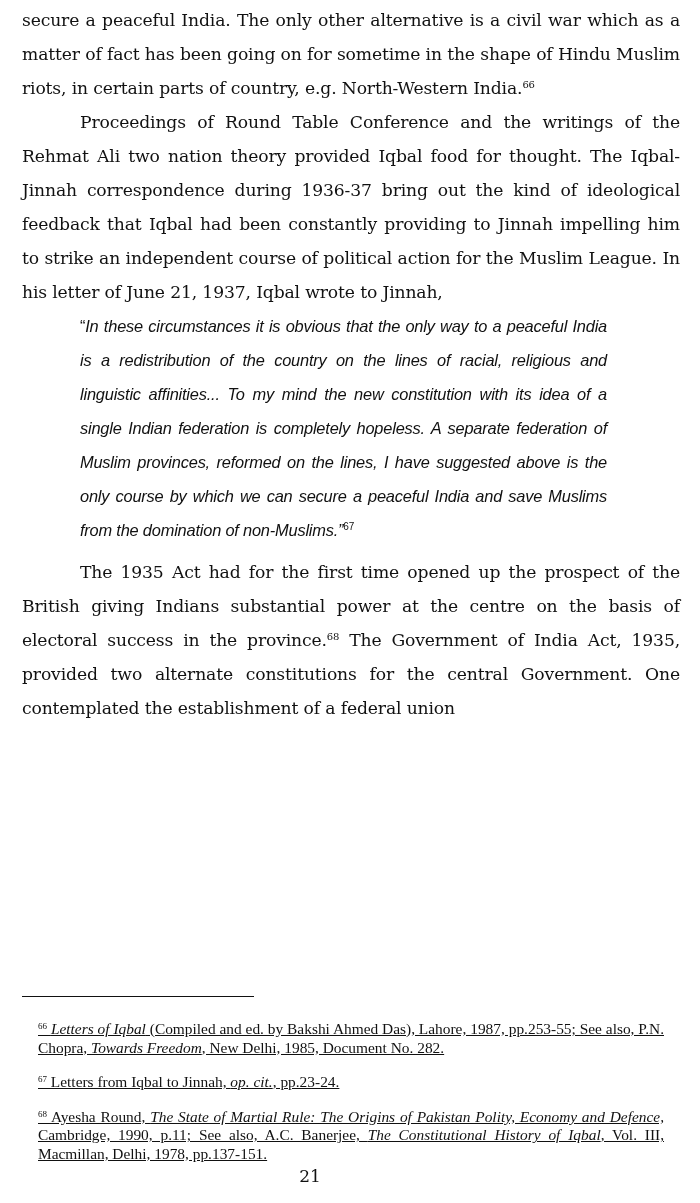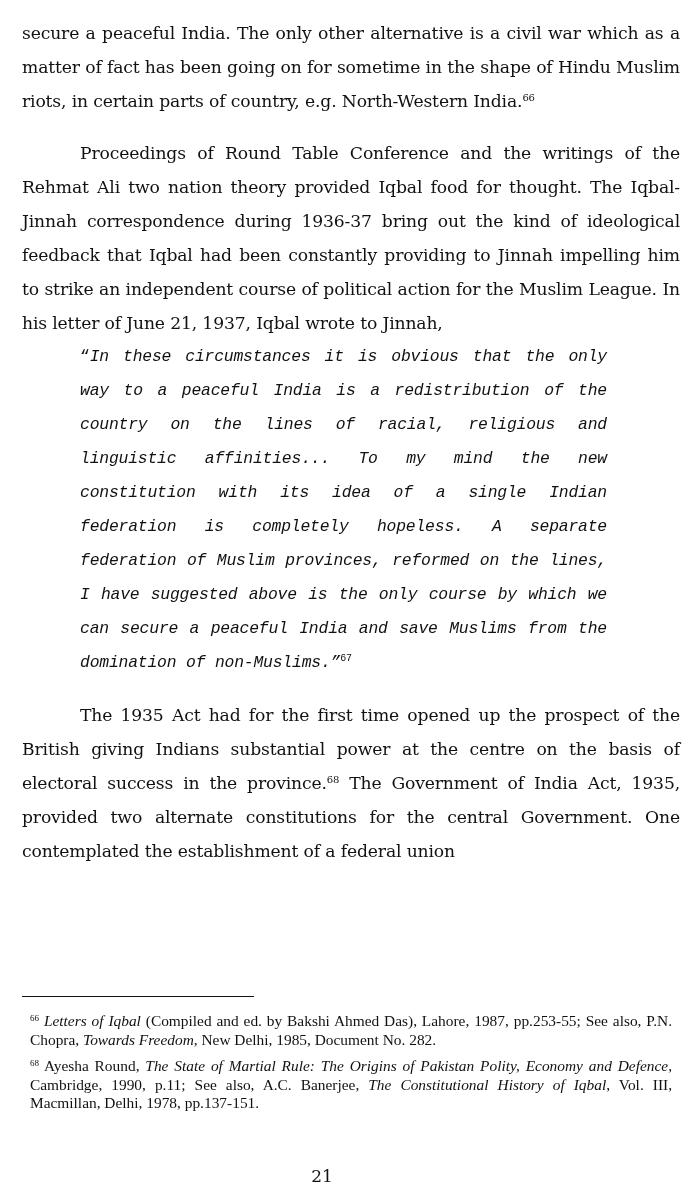--- a/index.html
+++ b/index.html
@@ -1,49 +1,49 @@
 <!DOCTYPE html>
 <html><head>
 <meta charset="utf-8">
 <style>
   html, body { margin: 0; padding: 0; background: #ffffff; }
   body { width: 700px; height: 1203px; position: relative; overflow: hidden; color: #111; }
-  .page { position: absolute; left: 22px; top: 16px; width: 658px; }
+  .page { position: absolute; left: 22px; top: 3px; width: 658px; }
   .body-text {
     font-family: "DejaVu Serif", serif;
     font-size: 17.2px;
     line-height: 34px;
     text-align: justify;
     margin: 0;
     letter-spacing: -0.15px;
   }
-  .indent { text-indent: 58px; margin-top: 18px; }
+  .indent { text-indent: 58px; }
   .quote {
-    font-family: Liberation Mono, monospace;
+    font-family: Liberation Sans, sans-serif;
     font-style: italic;
     font-size: 16.4px;
     line-height: 34px;
     text-align: justify;
-    margin: 0 0 2px 58px;
+    margin: 0 0 8px 58px;
     width: 527px;
     letter-spacing: -0.2px;
   }
   sup { font-size: 10px; line-height: 0; vertical-align: 6px; font-style: normal; }
   .rule { position: absolute; left: 22px; top: 996px; width: 232px; height: 0; border-top: 1.3px solid #111; }
   .footnotes {
     position: absolute; left: 22px; top: 1004px; width: 658px;
     font-family: "Liberation Serif", serif;
     font-size: 15.4px;
     line-height: 18.6px;
     text-align: justify;
   }
-  .footnotes p { margin: 8px; }
+  .footnotes p { margin: 16px; text-decoration: underline; }
   .footnotes sup { font-size: 9px; vertical-align: 5px; }
   .page-number {
-    position: absolute; left: 12px; width: 620px; top: 1166px; text-align: center;
+    position: absolute; left: 0; width: 620px; top: 1166px; text-align: center;
     font-family: "DejaVu Serif", serif; font-size: 17px;
   }
 </style>
 </head>
 <body>
 
 <div class="page">
   <p class="body-text"><span>secure a peaceful India. The only other alternative is a civil war which as a matter of fact has been going on for sometime in the shape of Hindu Muslim riots, in certain parts of country, e.g. North-Western India.</span><sup>66</sup></p>
 
   <p class="body-text indent"><span>Proceedings of Round Table Conference and the writings of the Rehmat Ali two nation theory provided Iqbal food for thought. The Iqbal-Jinnah correspondence during 1936-37 bring out the kind of ideological feedback that Iqbal had been constantly providing to Jinnah impelling him to strike an independent course of political action for the Muslim League. In his letter of June 21, 1937, Iqbal wrote to Jinnah,</span></p>
@@ -51,16 +51,17 @@
   <p class="quote"><span style="font-style:normal">“</span><span>In these circumstances it is obvious that the only way to a peaceful India is a redistribution of the country on the lines of racial, religious and linguistic affinities... To my mind the new constitution with its idea of a single Indian federation is completely hopeless. A separate federation of Muslim provinces, reformed on the lines, I have suggested above is the only course by which we can secure a peaceful India and save Muslims from the domination of non-Muslims.</span><span>”</span><sup>67</sup></p>
 
 
   <p class="body-text indent"><span>The 1935 Act had for the first time opened up the prospect of the British giving Indians substantial power at the centre on the basis of electoral success in the province.</span><sup>68</sup><span> The Government of India Act, 1935, provided two alternate constitutions for the central Government. One contemplated the establishment of a federal union</span></p>
 </div>
 
 <div class="rule"></div>
 
 <div class="footnotes">
   <p><sup>66</sup> <i>Letters of Iqbal</i><span> (Compiled and ed. by Bakshi Ahmed Das), Lahore, 1987, pp.253-55; See also, P.N. Chopra, </span><i>Towards Freedom</i><span>, New Delhi, 1985, Document No. 282.</span></p>
+  <p><sup>67</sup><span> Letters from Iqbal to Jinnah, </span><i>op. cit.</i><span>, pp.23-24.</span></p>
   <p><sup>68</sup><span> Ayesha Round, </span><i>The State of Martial Rule: The Origins of Pakistan Polity, Economy and Defence,</i><span> Cambridge, 1990, p.11; See also, A.C. Banerjee, </span><i>The Constitutional History of Iqbal</i><span>, Vol. III, Macmillan, Delhi, 1978, pp.137-151.</span></p>
 </div>
 
 <div class="page-number">21</div>
 
 </body></html>

